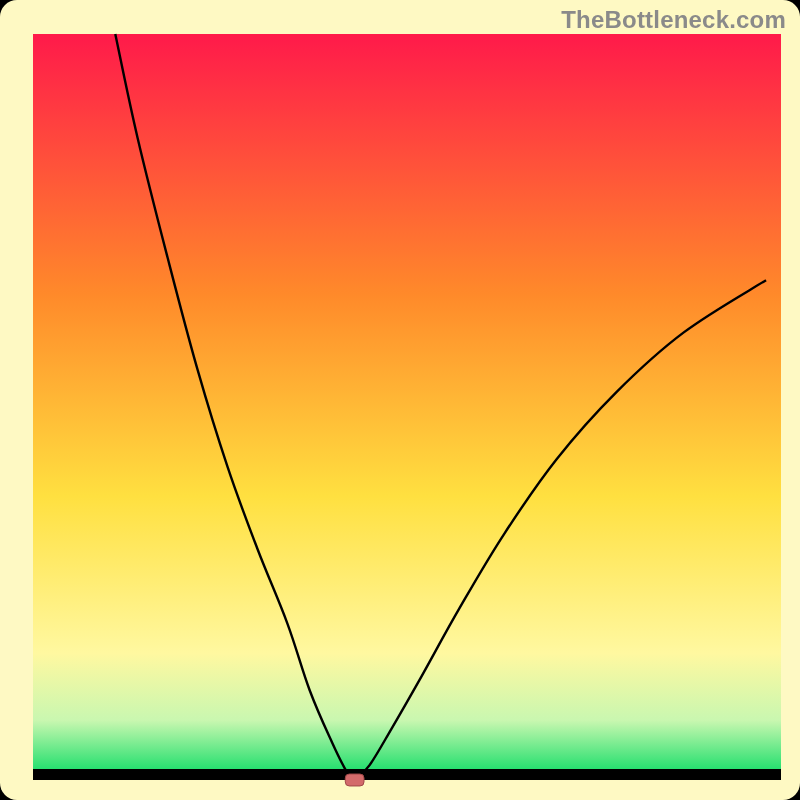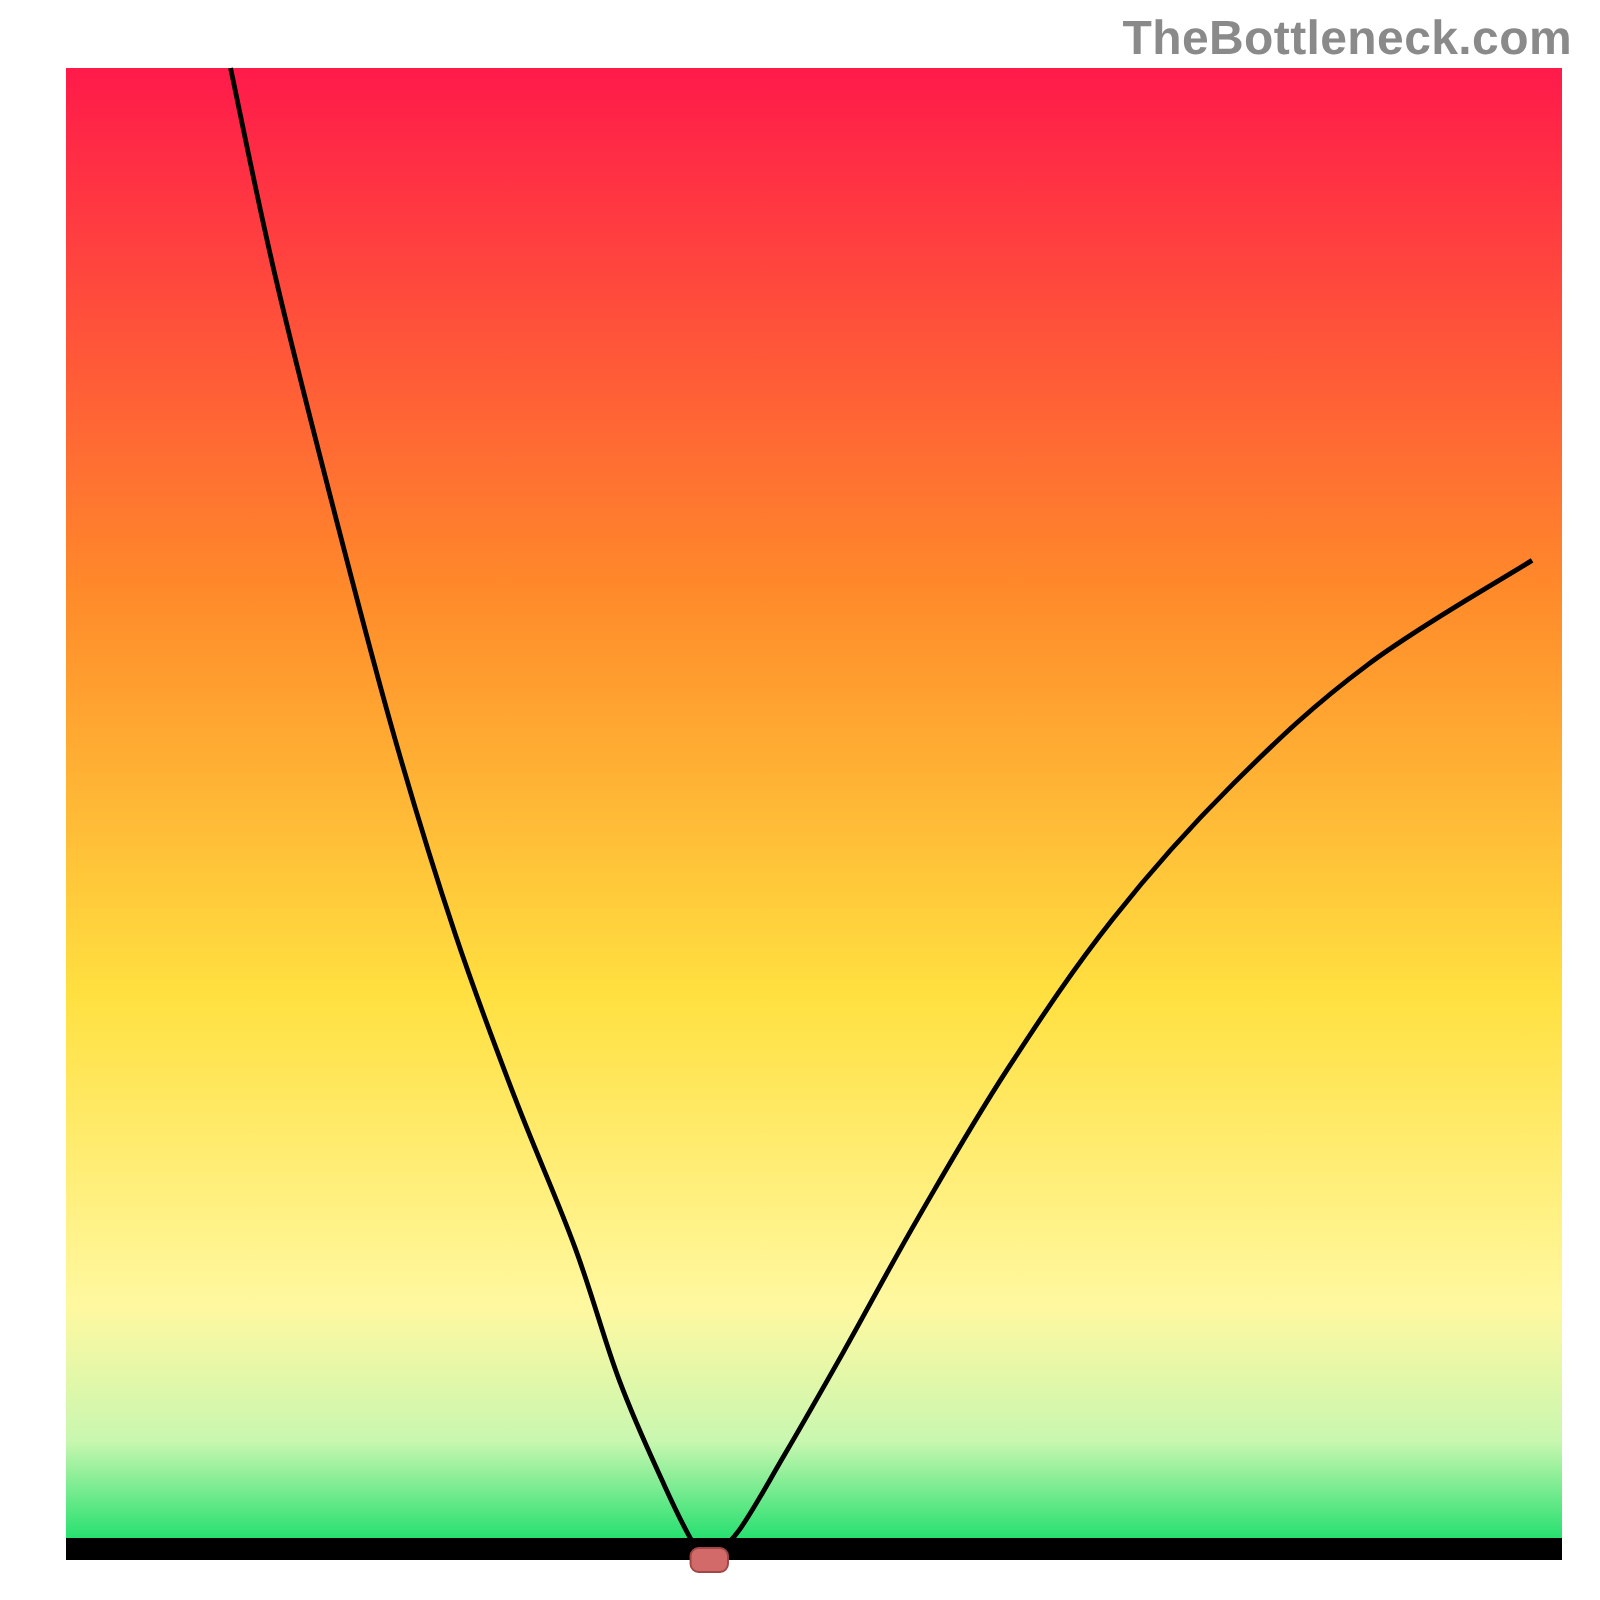--- a/index.html
+++ b/index.html
@@ -9,21 +9,22 @@
     height: 800px;
     background: #000;
     overflow: hidden;
   }
   .frame {
     position: absolute;
     left: 0;
     top: 0;
     width: 800px;
     height: 800px;
-    background: #ffffff;
+    background: #fef9c3;
+    border-radius: 17px;
   }
   .watermark {
     position: absolute;
     top: 6px;
     right: 14px;
     font-family: Arial, Helvetica, sans-serif;
     font-size: 24px;
     font-weight: 600;
     color: #8a8a8a;
     letter-spacing: 0.2px;

